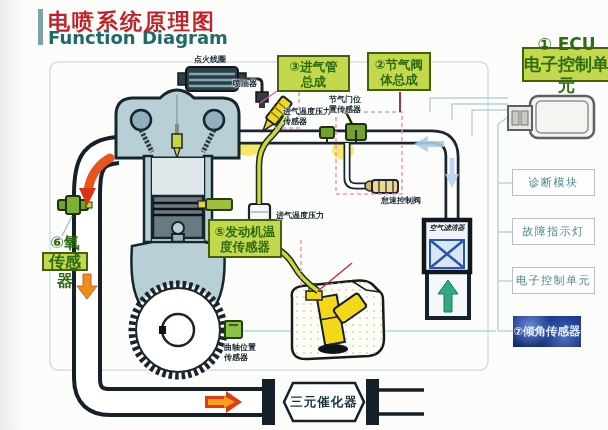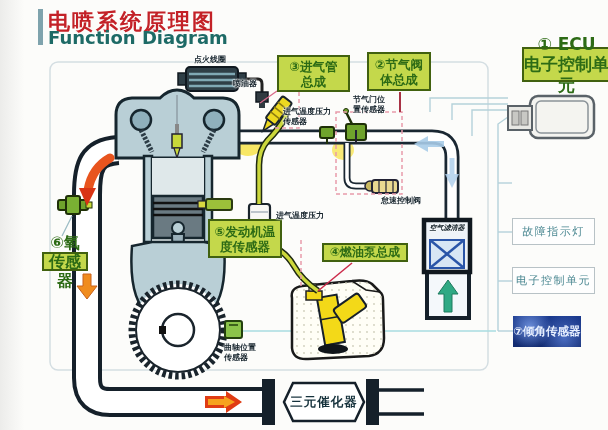--- a/index.html
+++ b/index.html
@@ -226,32 +226,32 @@
   <div class="abs" id="subtitle">Function Diagram</div>
 
   <div class="gbox" style="left:277px;top:55px;width:73px;height:37px;">③进气管
 总成</div>
   <div class="gbox" style="left:367px;top:52px;width:64px;height:39px;">②节气阀
 体总成</div>
   <div class="gbox" style="left:509px;top:47px;width:89px;height:35px;font-size:17px;margin-left:13px;">① ECU
 电子控制单元</div>
   <div class="gbox" style="left:208px;top:219px;width:74px;height:39px;">⑤发动机温
 度传感器</div>
-  <div class="gbox" style="left:322px;top:243px;width:86px;height:19px;font-size:12px;">④燃油泵总成</div>
   <div class="gbox" style="left:42px;top:252px;width:46px;height:19px;font-size:16px;">⑥氧传感器</div>
 
+  <div class="pbox" style="left:512px;top:169px;width:83px;height:27px;">诊断模块</div>
   <div class="pbox" style="left:512px;top:218px;width:83px;height:27px;">故障指示灯</div>
   <div class="pbox" style="left:512px;top:267px;width:83px;height:27px;">电子控制单元</div>
   <div class="tiltbox" style="left:513px;top:316px;width:68px;height:31px;">⑦倾角传感器</div>
 
   <div class="plabel" style="left:194px;top:55px;">点火线圈</div>
   <div class="plabel" style="left:233px;top:79px;">喷油器</div>
   <div class="plabel" style="left:283px;top:107px;">进气温度压力
 传感器</div>
-  <div class="plabel" style="left:353px;top:95px;text-align:right;">节气门位
+  <div class="plabel" style="left:329px;top:95px;text-align:right;">节气门位
 置传感器</div>
   <div class="plabel" style="left:381px;top:196px;">怠速控制阀</div>
   <div class="plabel" style="left:276px;top:211px;">进气温度压力</div>
   <div class="plabel" id="airfilter-label">空气滤清器</div>
   <div class="plabel" style="left:224px;top:343px;">曲轴位置
 传感器</div>
   <div class="abs" id="cat-label">三元催化器</div>
 
 </div>
 

